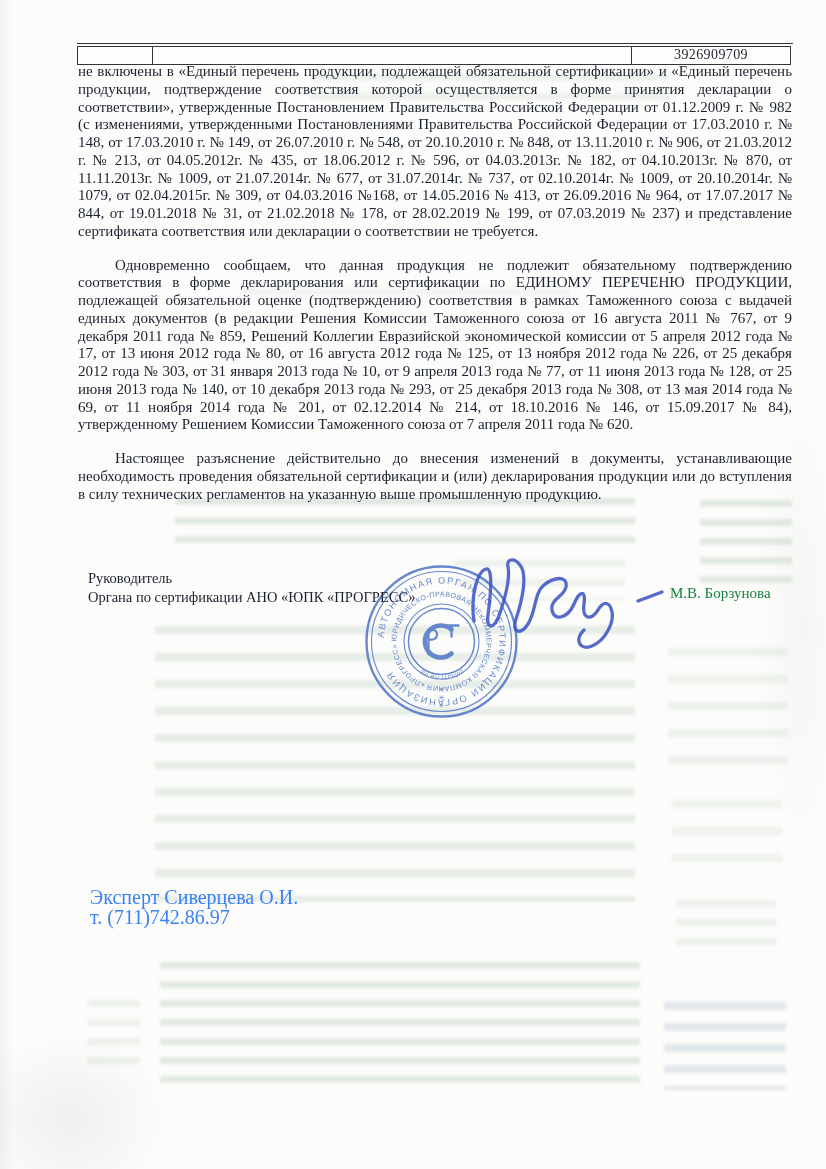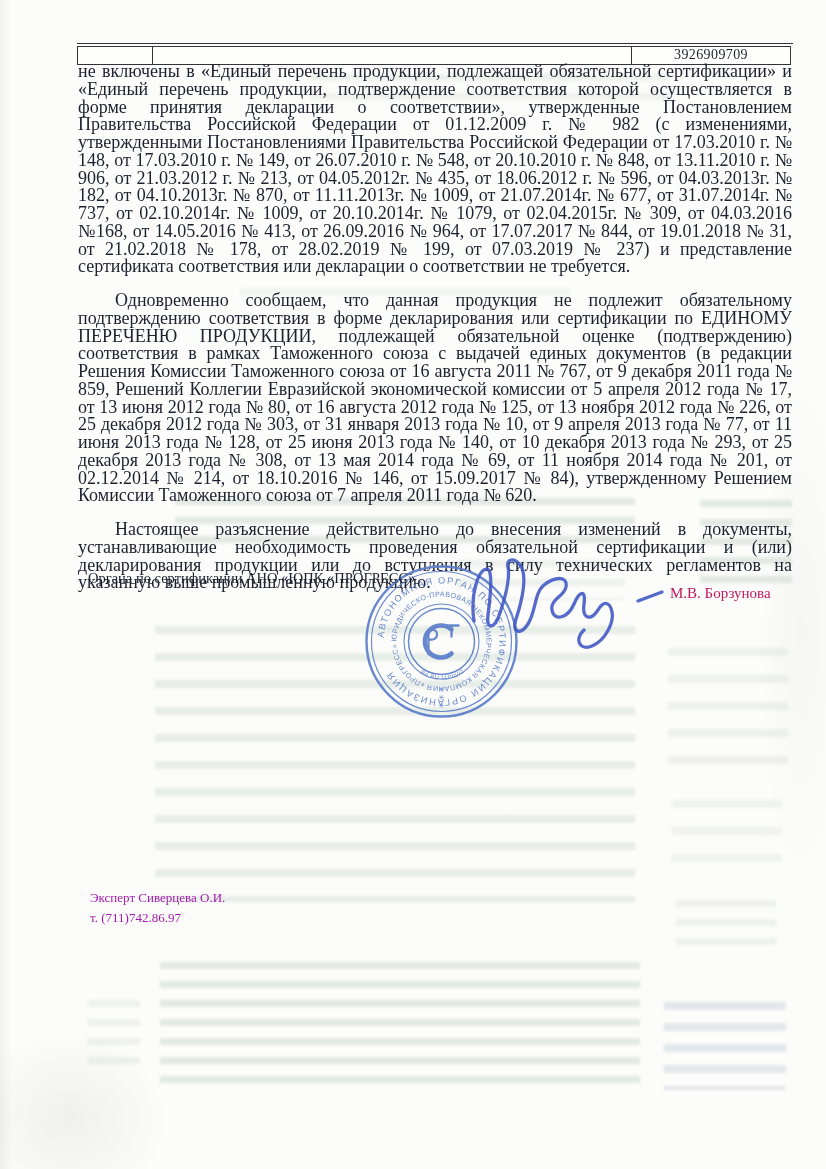--- a/index.html
+++ b/index.html
@@ -31,30 +31,30 @@
   .header-row { position:absolute; left:77px; top:46px; width:714px; height:19px;
     border:1.3px solid #33343a; box-sizing:border-box; display:flex; z-index:2; background:rgba(255,255,255,0.55); }
   .hcell { box-sizing:border-box; height:100%; }
   .hcell-1 { width:75px; border-right:1.3px solid #33343a; }
   .hcell-2 { flex:1; border-right:1.3px solid #33343a; }
   .hcell-3 { width:158px; display:flex; align-items:flex-start; justify-content:center;
     font-size:14px; letter-spacing:0.4px; color:#1d2130; }
 
   
   .body-text { position:absolute; left:78px; top:63px; width:714px; z-index:2;
-    font-size:18px; line-height:17.75px; text-align:justify; color:#1c2130; }
+    font-size:15px; line-height:17.75px; text-align:justify; color:#1c2130; }
   .body-text p { margin:0; }
   .body-text p.indented { text-indent:37px;margin-top:16px; }
 
   .sig-block { position:absolute; left:88px; top:569px; z-index:4;
     font-size:14.5px; line-height:19px; color:#1c2130; }
   .signer-name { position:absolute; left:670px; top:585px; z-index:4;
-    font-size:15px; color:#be185d; }
+    font-size:15px; color:#15803d; }
   .expert-block { position:absolute; left:90px; top:888px; z-index:4;
-    font-size:13px; line-height:19.5px; color:#a21caf; }
+    font-size:20px; line-height:19.5px; color:#3b82f6; }
 
   .stamp { position:absolute; left:364px; top:564px; width:155px; height:155px;
     z-index:3; opacity:0.93; }
   .stamp text { font-family:"Liberation Sans", sans-serif; fill:#5d7fca; }
   .signature-svg { position:absolute; left:462px; top:549px; width:210px; height:100px; z-index:5; }
 </style>
 </head>
 <body>
 
 <div class="scan-edge-left"></div>
@@ -83,20 +83,21 @@
   </div>
 </div>
 
 <div class="body-text">
   <p>не включены в «Единый перечень продукции, подлежащей обязательной сертификации» и «Единый перечень продукции, подтверждение соответствия которой осуществляется в форме принятия декларации о соответствии», утвержденные Постановлением Правительства Российской Федерации от 01.12.2009 г. № 982 (с изменениями, утвержденными Постановлениями Правительства Российской Федерации от 17.03.2010 г. № 148, от 17.03.2010 г. № 149, от 26.07.2010 г. № 548, от 20.10.2010 г. № 848, от 13.11.2010 г. № 906, от 21.03.2012 г. № 213, от 04.05.2012г. № 435, от 18.06.2012 г. № 596, от 04.03.2013г. № 182, от 04.10.2013г. № 870, от 11.11.2013г. № 1009, от 21.07.2014г. № 677, от 31.07.2014г. № 737, от 02.10.2014г. № 1009, от 20.10.2014г. № 1079, от 02.04.2015г. № 309, от 04.03.2016 №168, от 14.05.2016 № 413, от 26.09.2016 № 964, от 17.07.2017 № 844, от 19.01.2018 № 31, от 21.02.2018 № 178, от 28.02.2019 № 199, от 07.03.2019 № 237) и представление сертификата соответствия или декларации о соответствии не требуется.</p>
   <p class="indented">Одновременно сообщаем, что данная продукция не подлежит обязательному подтверждению соответствия в форме декларирования или сертификации по ЕДИНОМУ ПЕРЕЧЕНЮ ПРОДУКЦИИ, подлежащей обязательной оценке (подтверждению) соответствия в рамках Таможенного союза с выдачей единых документов (в редакции Решения Комиссии Таможенного союза от 16 августа 2011 № 767, от 9 декабря 2011 года № 859, Решений Коллегии Евразийской экономической комиссии от 5 апреля 2012 года № 17, от 13 июня 2012 года № 80, от 16 августа 2012 года № 125, от 13 ноября 2012 года № 226, от 25 декабря 2012 года № 303, от 31 января 2013 года № 10, от 9 апреля 2013 года № 77, от 11 июня 2013 года № 128, от 25 июня 2013 года № 140, от 10 декабря 2013 года № 293, от 25 декабря 2013 года № 308, от 13 мая 2014 года № 69, от 11 ноября 2014 года № 201, от 02.12.2014 № 214, от 18.10.2016 № 146, от 15.09.2017 № 84), утвержденному Решением Комиссии Таможенного союза от 7 апреля 2011 года № 620.</p>
   <p class="indented">Настоящее разъяснение действительно до внесения изменений в документы, устанавливающие необходимость проведения обязательной сертификации и (или) декларирования продукции или до вступления в силу технических регламентов на указанную выше промышленную продукцию.</p>
 </div>
 
 <div class="sig-block">
+  <div>Руководитель</div>
   <div>Органа по сертификации АНО «ЮПК «ПРОГРЕСС»</div>
 </div>
 <div class="signer-name">М.В. Борзунова</div>
 
 <svg class="stamp" viewBox="-77.5 -77.5 155 155" xmlns="http://www.w3.org/2000/svg">
   <defs>
     <path id="arcOuter" d="M -58 0 A 58 58 0 1 1 58 0 A 58 58 0 1 1 -58 0" fill="none"></path>
     <path id="arcInner" d="M -45 0 A 45 45 0 1 1 45 0 A 45 45 0 1 1 -45 0" fill="none"></path>
     <path id="arcAccr" d="M -27 27 A 38 38 0 0 0 27 27" fill="none"></path>
   </defs>

